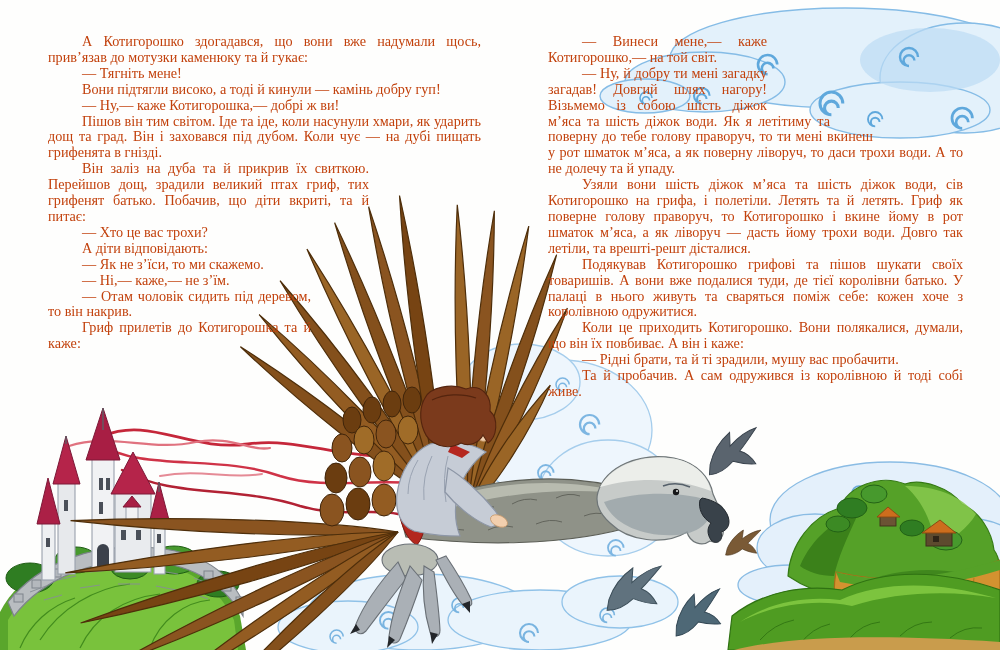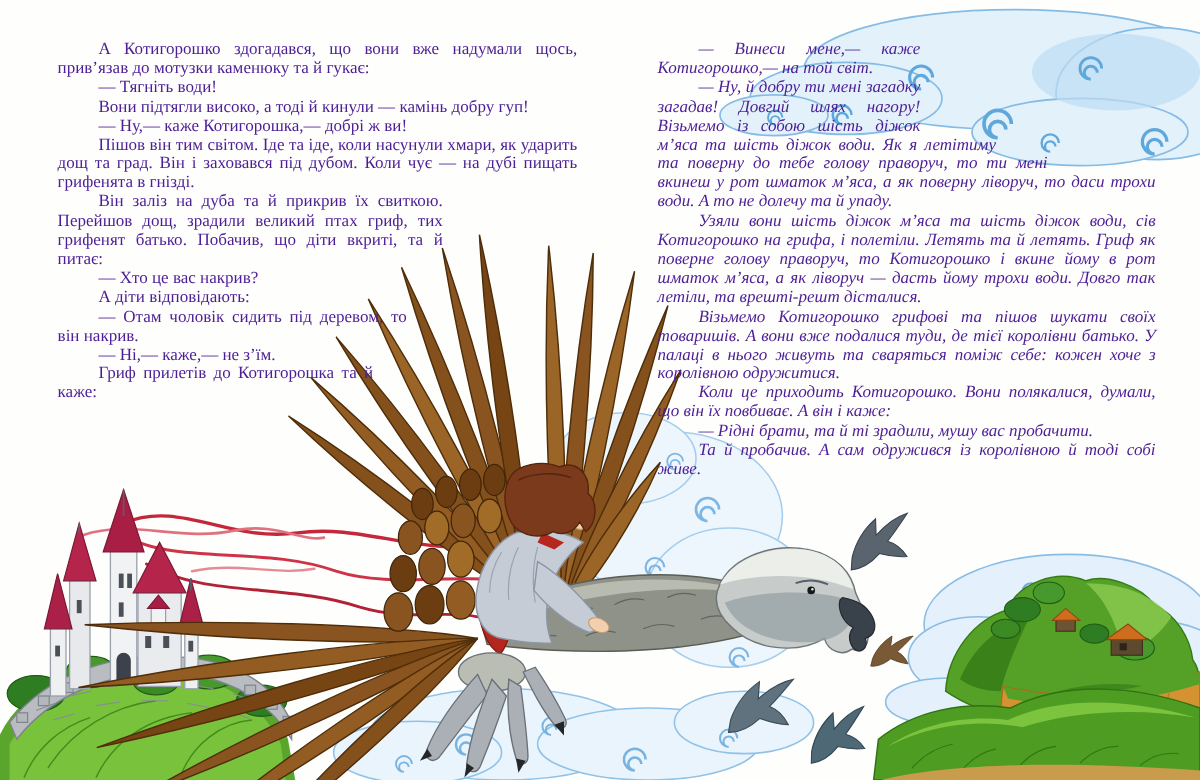--- a/index.html
+++ b/index.html
@@ -4,26 +4,26 @@
 <style>
   html,body{margin:0;padding:0;}
   body{
     width:1000px;height:650px;position:relative;overflow:hidden;
     background:#fefefd;
     font-family:"Liberation Serif","DejaVu Serif",serif;
   }
   .illustration-layer{position:absolute;left:0;top:0;z-index:1;pointer-events:none;}
   .page-text{
     position:absolute;top:34px;z-index:2;
-    font-size:14.2px;line-height:15.9px;color:#4c1d95;
+    font-size:14.2px;line-height:15.9px;color:#c2410c;
     text-align:justify;
   }
   .page-text p{margin:0;text-indent:34px;}
   #left-text{left:48px;width:433px;}
-  #right-text{left:548px;width:415px;font-style:italic;}
+  #right-text{left:548px;width:415px;}
   .fl{float:right;clear:right;}
   .lf1{width:112px;height:64px;}
   .lf2{width:142px;height:63px;}
   .lf3{width:170px;height:118px;}
   .rf1{width:196px;height:64px;clear:none;}
   .rf2{width:133px;height:16px;}
   .rf3{width:90px;height:16px;}
 </style>
 </head>
 <body>
@@ -324,39 +324,40 @@
     <path d="M740,622 C770,602 806,596 840,600 C884,580 940,582 996,598 C950,590 896,592 852,606 C812,598 770,606 740,622 Z" fill="#7cc43e"></path>
     <g stroke="#2f7212" stroke-width="1" fill="none" opacity="0.85">
       <path d="M760,640 q14,-16 34,-20 M800,644 q12,-16 30,-20 M850,638 q12,-14 30,-16 M900,636 q14,-14 32,-14 M950,638 q14,-12 32,-10"></path>
     </g>
     <path d="M734,650 C790,636 880,634 1000,642 L1000,650 Z" fill="#c99c4c"></path>
   </g>
 </svg>
 
 <div class="page-text" id="left-text">
   <p>А Котигорошко здогадався, що вони вже надумали щось, прив’язав до мотузки каменюку та й гукає:</p>
-  <p>— Тягніть води!</p>
+  <p>— Тягніть мене!</p>
   <p>Вони підтягли високо, а тоді й кинули — камінь добру гуп!</p>
   <p>— Ну,— каже Котигорошка,— добрі ж ви!</p>
   <p>Пішов він тим світом. Іде та іде, коли насунули хмари, як ударить дощ та град. Він і заховався під дубом. Коли чує — на дубі пищать грифенята в гнізді.</p>
   <div class="fl lf1"></div>
   <div class="fl lf2"></div>
   <div class="fl lf3"></div>
   <p>Він заліз на дуба та й прикрив їх свиткою. Перейшов дощ, зрадили великий птах гриф, тих грифенят батько. Побачив, що діти вкриті, та й питає:</p>
-  <p>— Хто це вас накрив?</p>
+  <p>— Хто це вас трохи?</p>
   <p>А діти відповідають:</p>
+  <p>— Як не з’їси, то ми скажемо.</p>
+  <p>— Ні,— каже,— не з’їм.</p>
   <p>— Отам чоловік сидить під деревом, то він накрив.</p>
-  <p>— Ні,— каже,— не з’їм.</p>
   <p>Гриф прилетів до Котигорошка та й каже:</p>
 </div>
 
 <div class="page-text" id="right-text">
   <div class="fl rf1"></div>
   <div class="fl rf2"></div>
   <div class="fl rf3"></div>
   <p>— Винеси мене,— каже Котигорошко,— на той світ.</p>
   <p>— Ну, й добру ти мені загадку загадав! Довгий шлях нагору! Візьмемо із собою шість діжок м’яса та шість діжок води. Як я летітиму та поверну до тебе голову праворуч, то ти мені вкинеш у рот шматок м’яса, а як поверну ліворуч, то даси трохи води. А то не долечу та й упаду.</p>
   <p>Узяли вони шість діжок м’яса та шість діжок води, сів Котигорошко на грифа, і полетіли. Летять та й летять. Гриф як поверне голову праворуч, то Котигорошко і вкине йому в рот шматок м’яса, а як ліворуч — дасть йому трохи води. Довго так летіли, та врешті-решт дісталися.</p>
-  <p>Візьмемо Котигорошко грифові та пішов шукати своїх товаришів. А вони вже подалися туди, де тієї королівни батько. У палаці в нього живуть та сваряться поміж себе: кожен хоче з королівною одружитися.</p>
+  <p>Подякував Котигорошко грифові та пішов шукати своїх товаришів. А вони вже подалися туди, де тієї королівни батько. У палаці в нього живуть та сваряться поміж себе: кожен хоче з королівною одружитися.</p>
   <p>Коли це приходить Котигорошко. Вони полякалися, думали, що він їх повбиває. А він і каже:</p>
   <p>— Рідні брати, та й ті зрадили, мушу вас пробачити.</p>
   <p>Та й пробачив. А сам одружився із королівною й тоді собі живе.</p>
 </div>
 
 </body></html>

